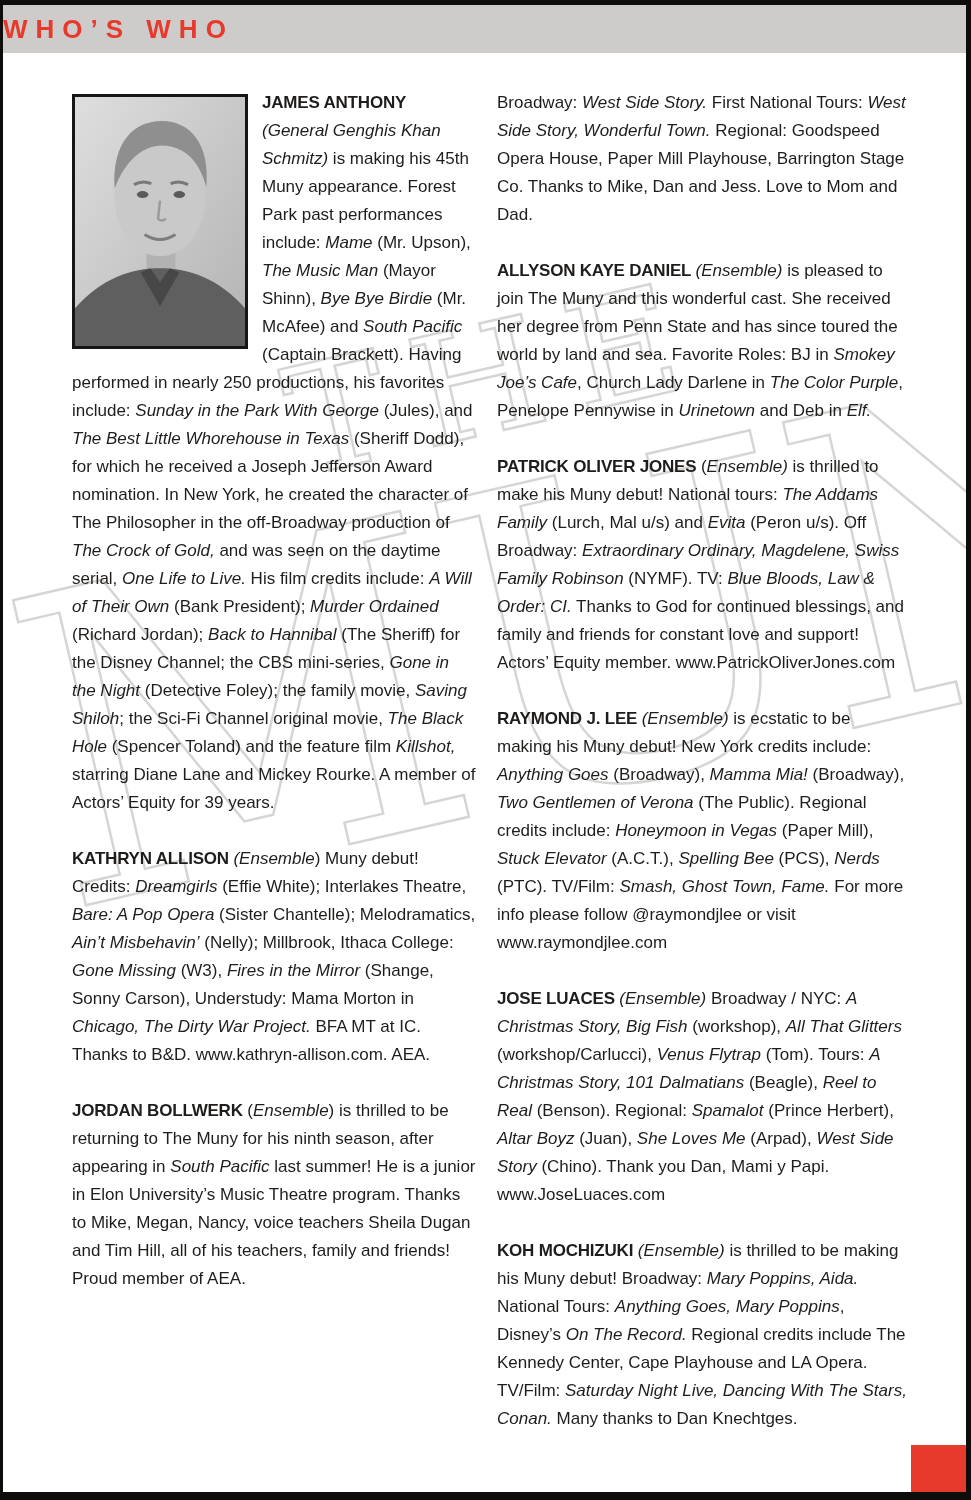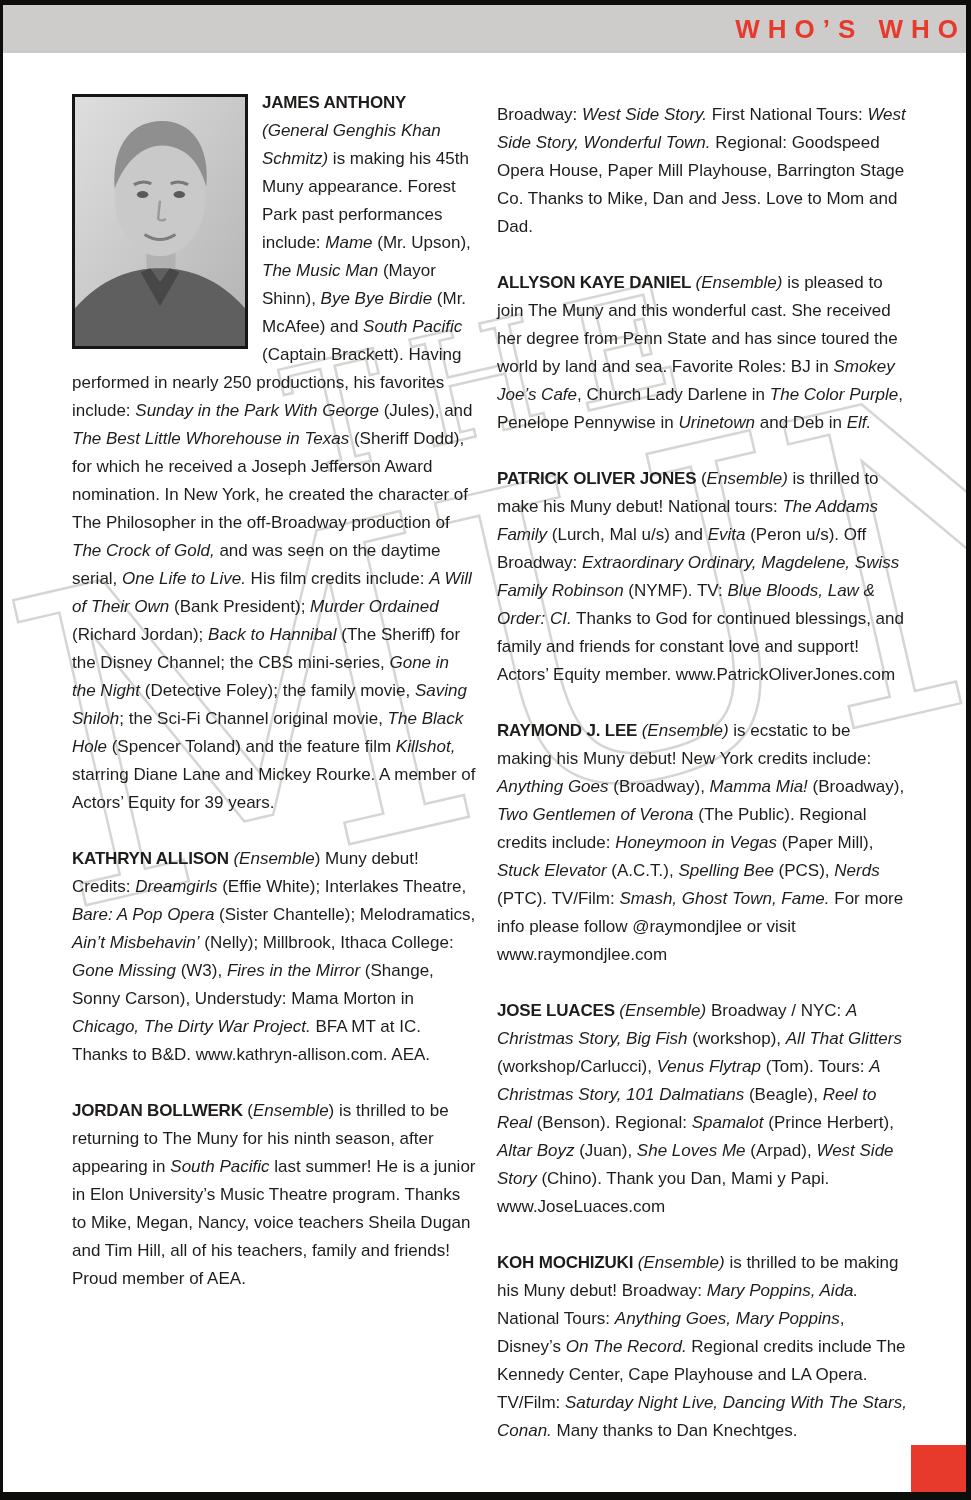--- a/index.html
+++ b/index.html
@@ -10,21 +10,21 @@
     background:#ffffff;
     border-style:solid;border-color:#0d0d0c;
     border-width:5px 5px 8px 3px;
     overflow:hidden;
     font-family:"Liberation Sans","DejaVu Sans",sans-serif;
     color:var(--text-ink,#1f1d1b);
   }
   .header-bar{
     position:absolute;top:0;left:0;right:0;height:48px;
     background:var(--bar-gray,#cdccca);
-    display:flex;align-items:center;justify-content:flex-end;
+    display:flex;align-items:center;justify-content:flex-start;
     z-index:3;
   }
   .header-title{
     color:var(--accent-red,#e7392c);
     font-weight:bold;font-size:26px;letter-spacing:8px;
   }
   .page-number-box{
     position:absolute;top:0;right:0;width:55px;height:48px;
     background:var(--accent-red,#e7392c);
     display:flex;align-items:center;justify-content:flex-end;
@@ -43,21 +43,21 @@
     -webkit-text-stroke:2.5px var(--watermark-gray,#d6d5d3);
     pointer-events:none;white-space:nowrap;
   }
   .wm-the{font-size:150px;letter-spacing:28px;margin-left:330px;line-height:0.9;}
   .wm-muny{font-size:430px;letter-spacing:-6px;line-height:0.95;}
   .content{
     position:absolute;top:84px;left:69px;width:838px;
     display:flex;gap:21px;z-index:2;
   }
   .col{width:404px;}
-  .col-right{width:413px;margin-top:12px;}
+  .col-right{width:413px;}
   .bio{
     margin:0 0 28px 0;
     font-size:17px;line-height:28px;
     text-align:left;
   }
   .bio .b{font-weight:bold;letter-spacing:-0.2px;}
   .bio .i{font-style:italic;}
   .photo-frame{
     float:left;width:176px;height:255px;
     border:3px solid #161616;box-sizing:border-box;

